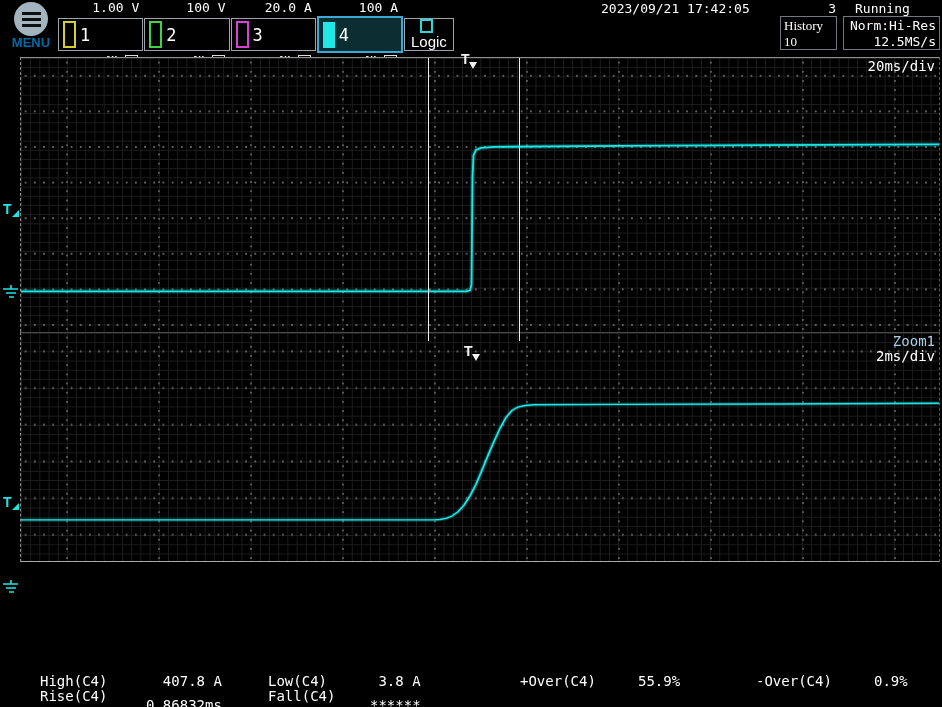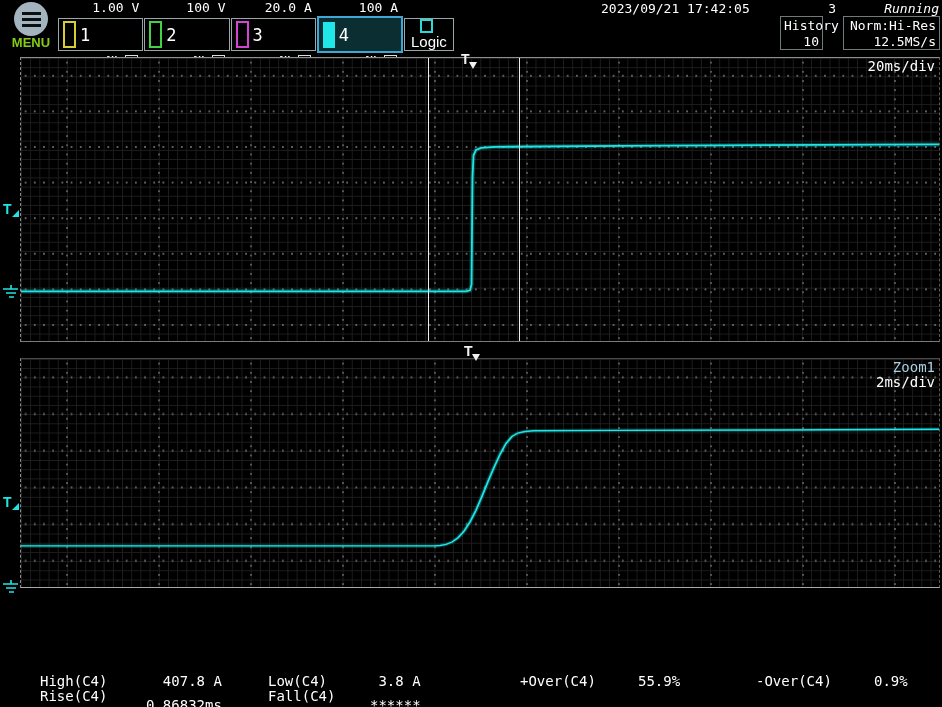--- a/index.html
+++ b/index.html
@@ -6,57 +6,57 @@
   .screen{
     position:relative;width:942px;height:707px;background:#000;overflow:hidden;
     font-family:"DejaVu Sans Mono","Liberation Mono",monospace;color:#fff;
     -webkit-font-smoothing:none;
   }
   
   .menu-btn{position:absolute;left:8px;top:1px;width:46px;text-align:center;cursor:pointer;}
   .menu-circle{width:34px;height:34px;border-radius:50%;background:#a3b4bf;margin:1px auto 0;
     display:flex;flex-direction:column;justify-content:center;align-items:center;gap:3px;}
   .menu-circle i{display:block;width:19px;height:3px;background:#0b1013;}
-  .menu-label{font-family:"Liberation Sans",sans-serif;font-weight:bold;font-size:13px;color:#84cc16;line-height:14px;}
+  .menu-label{font-family:"Liberation Sans",sans-serif;font-weight:bold;font-size:13px;color:#0369a1;line-height:14px;}
   .chan-strip{position:absolute;left:58px;top:18px;height:33px;display:flex;}
   .chan-box{position:relative;height:31px;border:1px solid #9aa6aa;background:#000;
     display:flex;align-items:center;padding:0 3px 0 4px;margin-right:1px;cursor:pointer;}
   .chan-box.sel{border:2px solid #3fa7d6;background:#0b2e33;height:33px;margin-top:-2px;}
   .chan-bracket{width:9px;height:23px;border:2px solid;margin-right:4px;flex:0 0 auto;}
   .chan-bracket.filled{border:none;width:12px;height:26px;}
   .chan-num{font-size:17px;margin-right:2px;}
   .chan-right{display:flex;flex-direction:column;align-items:flex-end;justify-content:center;line-height:13px;gap:40px;}
   .chan-val{font-size:13px;white-space:pre;}
   .chan-icons{display:flex;align-items:flex-end;gap:2px;height:14px;margin-left:14px;}
   .logic-box{position:relative;height:31px;border:1px solid #9aa6aa;background:#000;
     display:flex;align-items:center;padding:0 6px;cursor:pointer;flex-direction:column;}
   .logic-bracket{width:9px;height:23px;border:2px solid #2fd8d8;margin-right:5px;}
   .logic-label{font-size:15px;font-family:"Liberation Sans",sans-serif;}
   .datetime{position:absolute;left:601px;top:1px;font-size:13px;}
   .acq-count{position:absolute;left:770px;top:1px;width:66px;text-align:right;font-size:13px;}
-  .run-status{position:absolute;left:855px;top:1px;width:84px;text-align:right;font-size:13px;font-style:italic;}
+  .run-status{position:absolute;left:855px;top:1px;width:84px;font-size:13px;}
   .hdr-box{position:absolute;top:16px;height:34px;border:1px solid #6f7a7e;box-sizing:border-box;
     font-size:13px;line-height:16px;padding:1px 3px;cursor:pointer;}
   .trig-box{left:597px;width:183px;}
   .trig-line1{display:flex;align-items:center;gap:5px;}
-  .hist-box{left:780px;width:43px;}
-  .hist-box .v{text-align:right;}
+  .hist-box{left:780px;width:57px;font-family:Liberation Serif, serif;}
+  .hist-box .v{text-align:left;}
   .rec-box{left:843px;width:97px;text-align:right;}
   
   .graticule{position:absolute;left:20px;width:920px;background-color:#000;box-sizing:border-box;
     border-left:1px dashed #8d8d8d;border-right:1px dashed #5a5a5a;}
   .graticule .grid{position:absolute;inset:0;
     background-image:
       radial-gradient(circle,#616161 0.9px,rgba(0,0,0,0) 1.3px),
       radial-gradient(circle,#565656 0.9px,rgba(0,0,0,0) 1.3px),
       linear-gradient(to bottom,#1e1e1e 1px,rgba(0,0,0,0) 1px),
       linear-gradient(to right,#1e1e1e 1px,rgba(0,0,0,0) 1px);}
   .main-grat{top:57px;height:285px;border-top:1px solid #8f8f8f;border-bottom:1px solid #7a7a7a;}
   .main-grat .grid{background-size:9.2px 35.6px, 92px 9.2px, 100% 9.2px, 9.2px 100%;}
-  .zoom-grat{top:358px;height:230px;border-top:1px solid #4a4a4a;border-bottom:1px solid #a8a8a8;}
+  .zoom-grat{top:332px;height:230px;border-top:1px solid #4a4a4a;border-bottom:1px solid #a8a8a8;}
   .zoom-grat .grid{background-size:9.2px 36.7px, 92px 9.2px, 100% 9.2px, 9.2px 100%;}
   .trace-svg{position:absolute;inset:0;width:100%;height:100%;}
   .tb-label{position:absolute;right:4px;font-size:14px;text-align:right;line-height:15px;z-index:4;}
   .main-grat .tb-label{top:1px;}
   .zoom-grat .tb-label{top:1px;}
   .zoom-name{color:#a9cfe2;}
   .cursor-line{position:absolute;top:0;bottom:0;width:1px;background:#ededed;z-index:3;cursor:ew-resize;}
   
   .tpos{position:absolute;z-index:6;width:20px;height:18px;}
   .tpos .t{position:absolute;left:0;top:-1px;font-size:14px;font-weight:bold;color:#f2f2f2;

